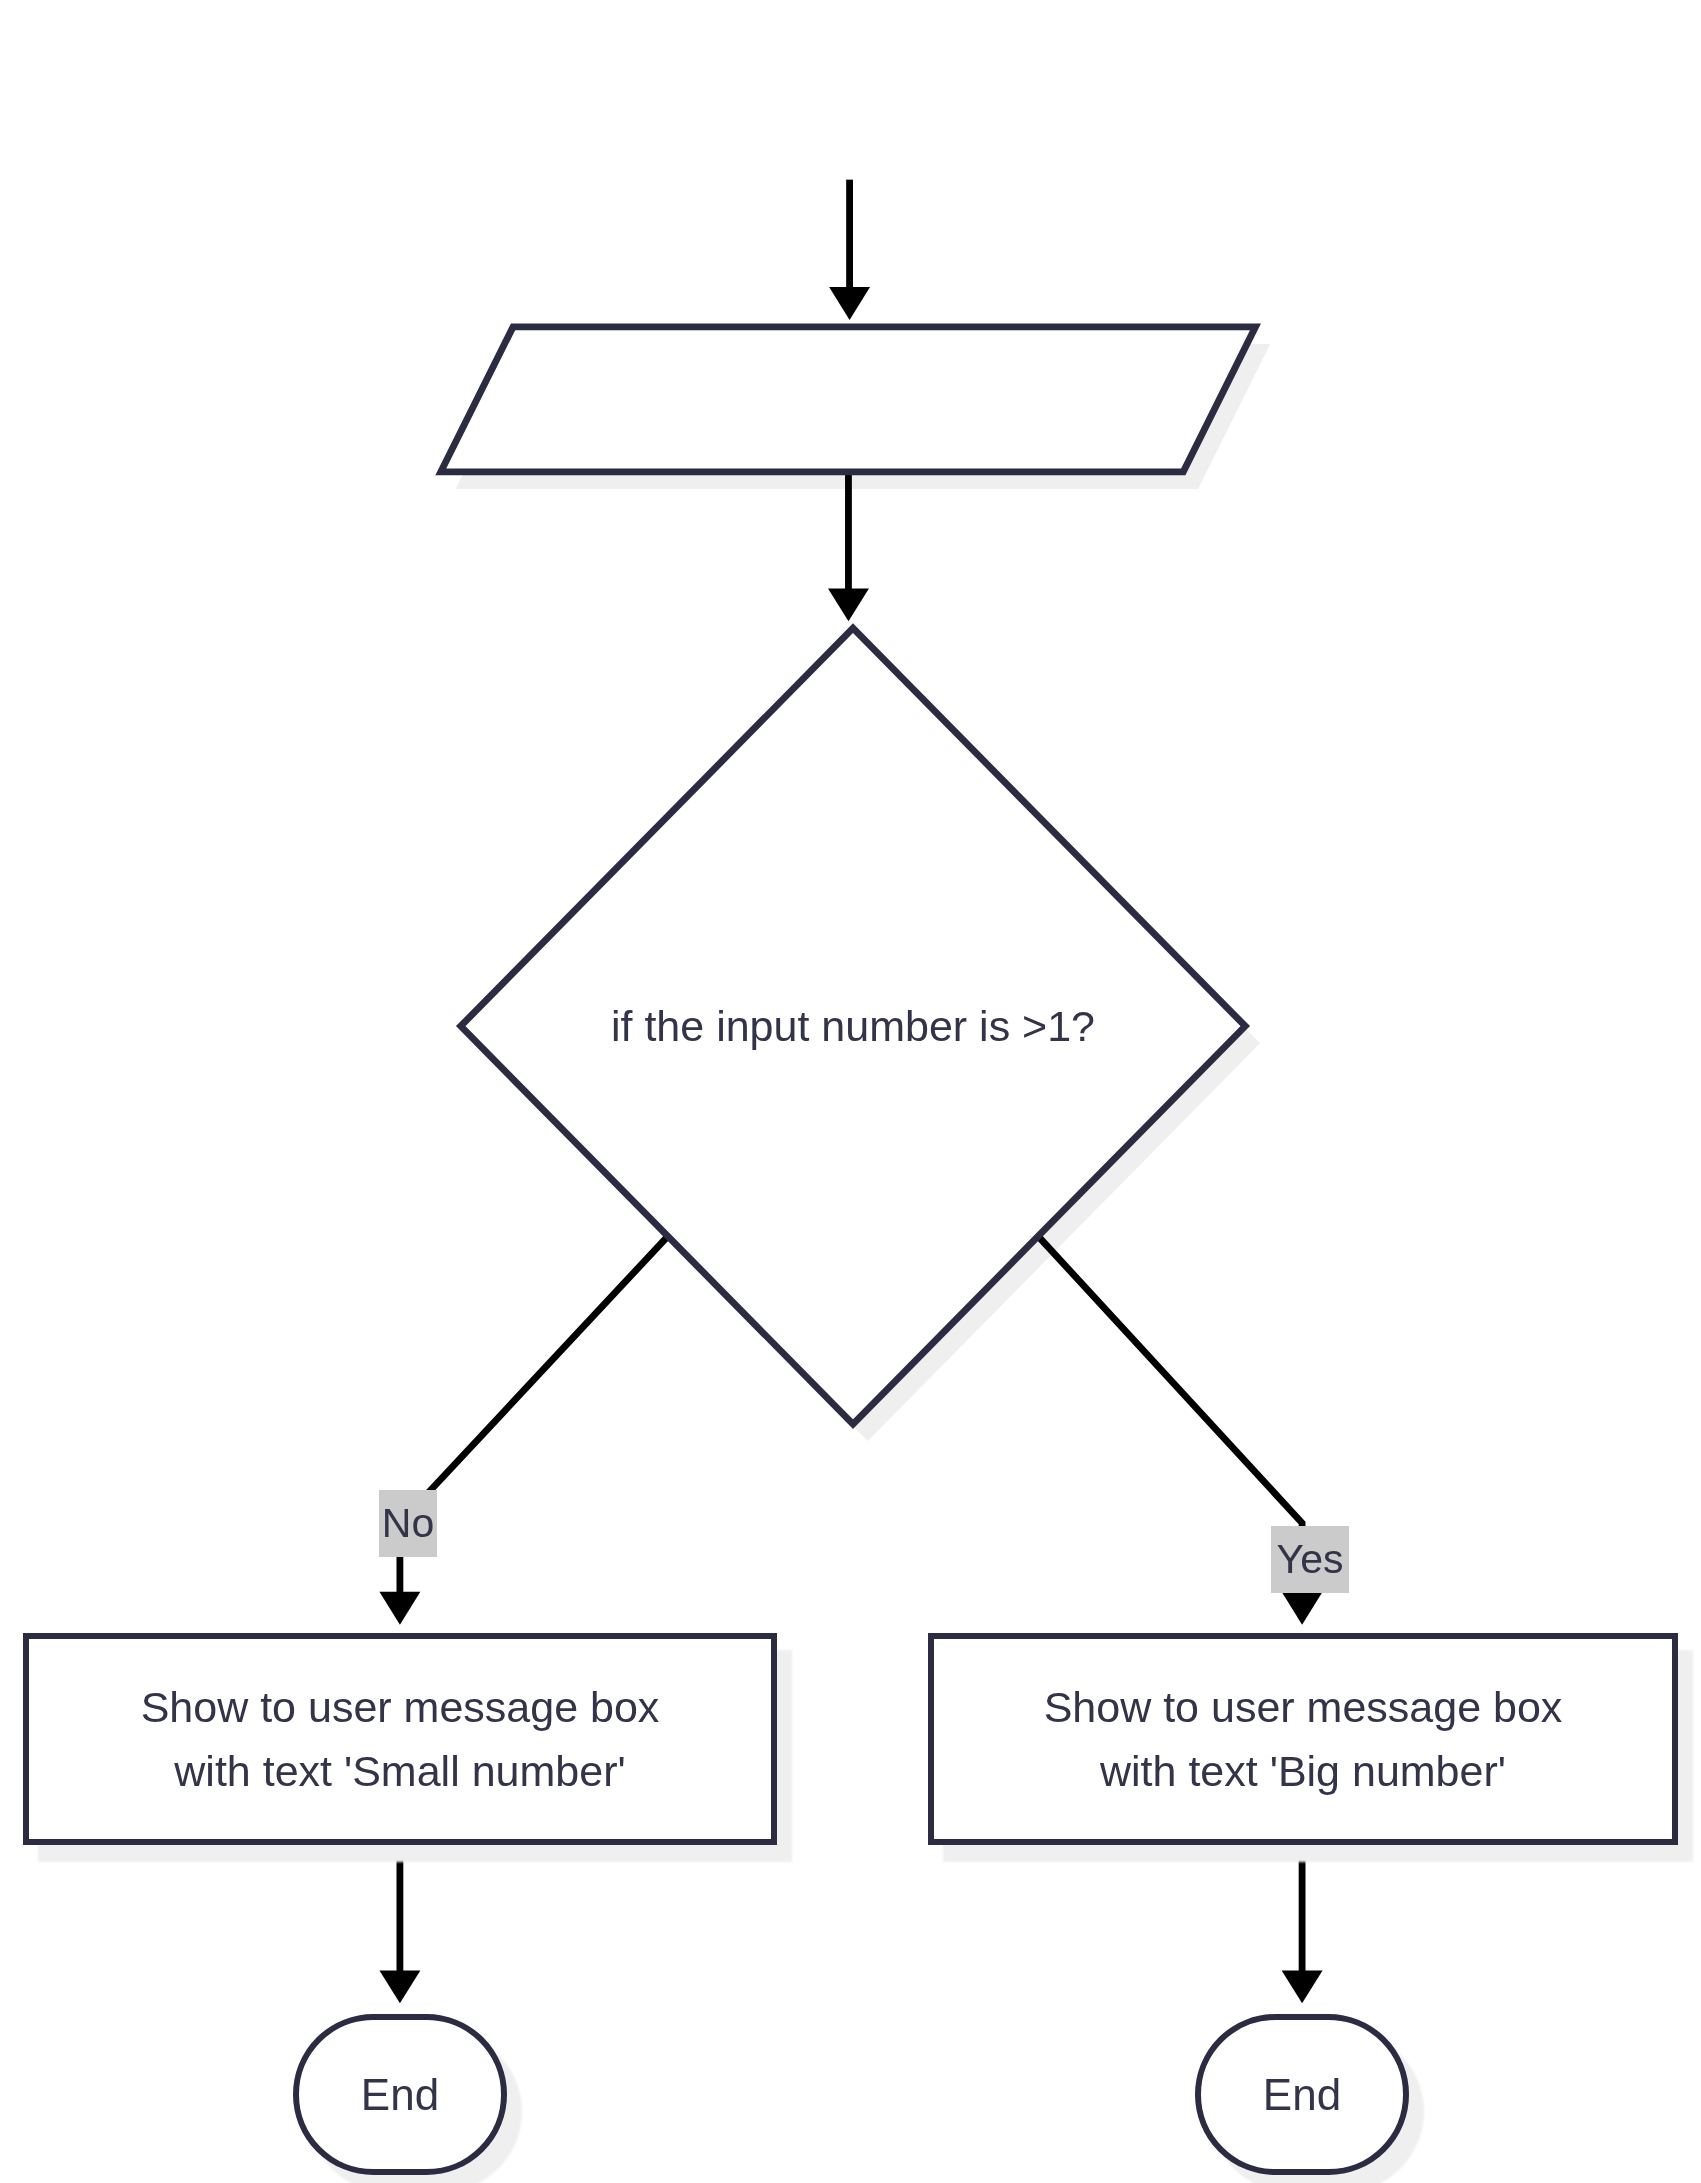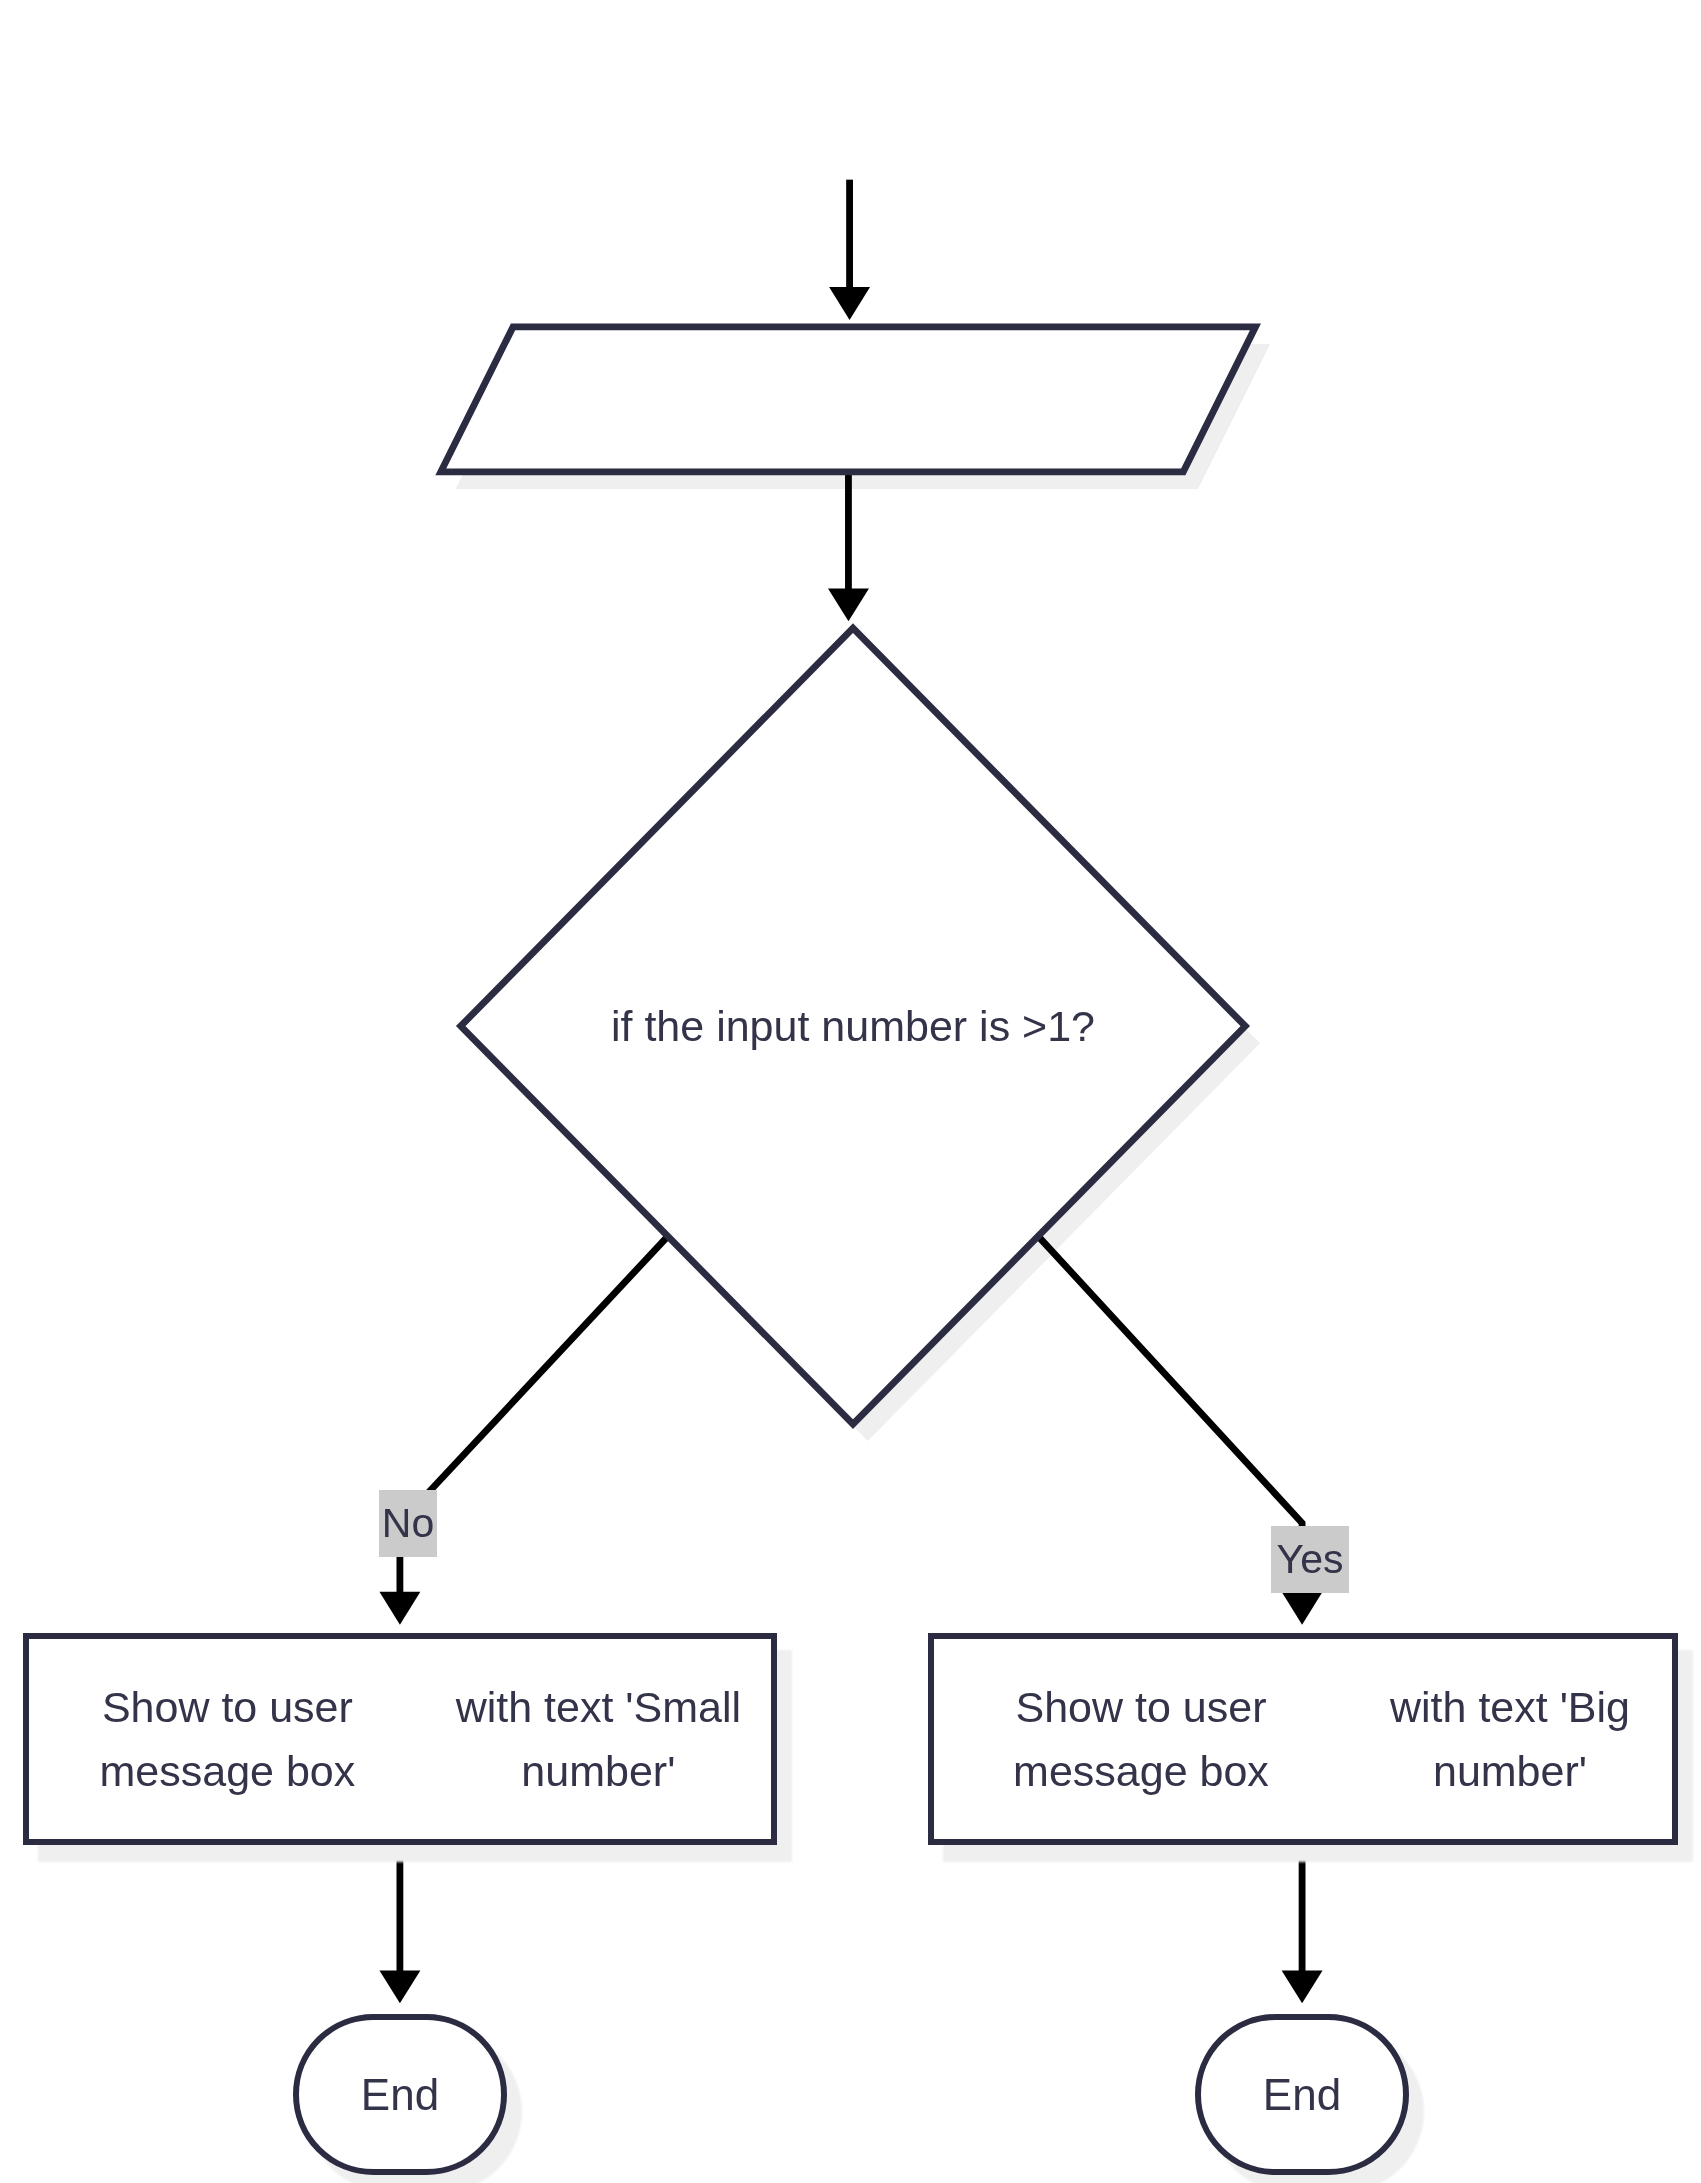--- a/index.html
+++ b/index.html
@@ -31,21 +31,21 @@
   .node {
     position: absolute; z-index: 2;
     background: var(--node-fill);
     border: 6.8px solid var(--stroke);
     display: flex; align-items: center; justify-content: center;
     color: var(--text);
     box-shadow: 15px 17px 2.3px var(--shadow);
     text-align: center;
   }
   .stadium { border-radius: 82px; font-size: 44px; }
-  .process { flex-direction: row; font-size: 43px; line-height: 64px; }
+  .process { flex-direction: column; font-size: 43px; line-height: 64px; }
 
   .shape-label {
     position: absolute; z-index: 2;
     display: flex; align-items: center; justify-content: center;
     color: var(--text); font-size: 43px; text-align: center;
     pointer-events: none;
   }
 
   .edge-label {
     position: absolute; z-index: 3;

